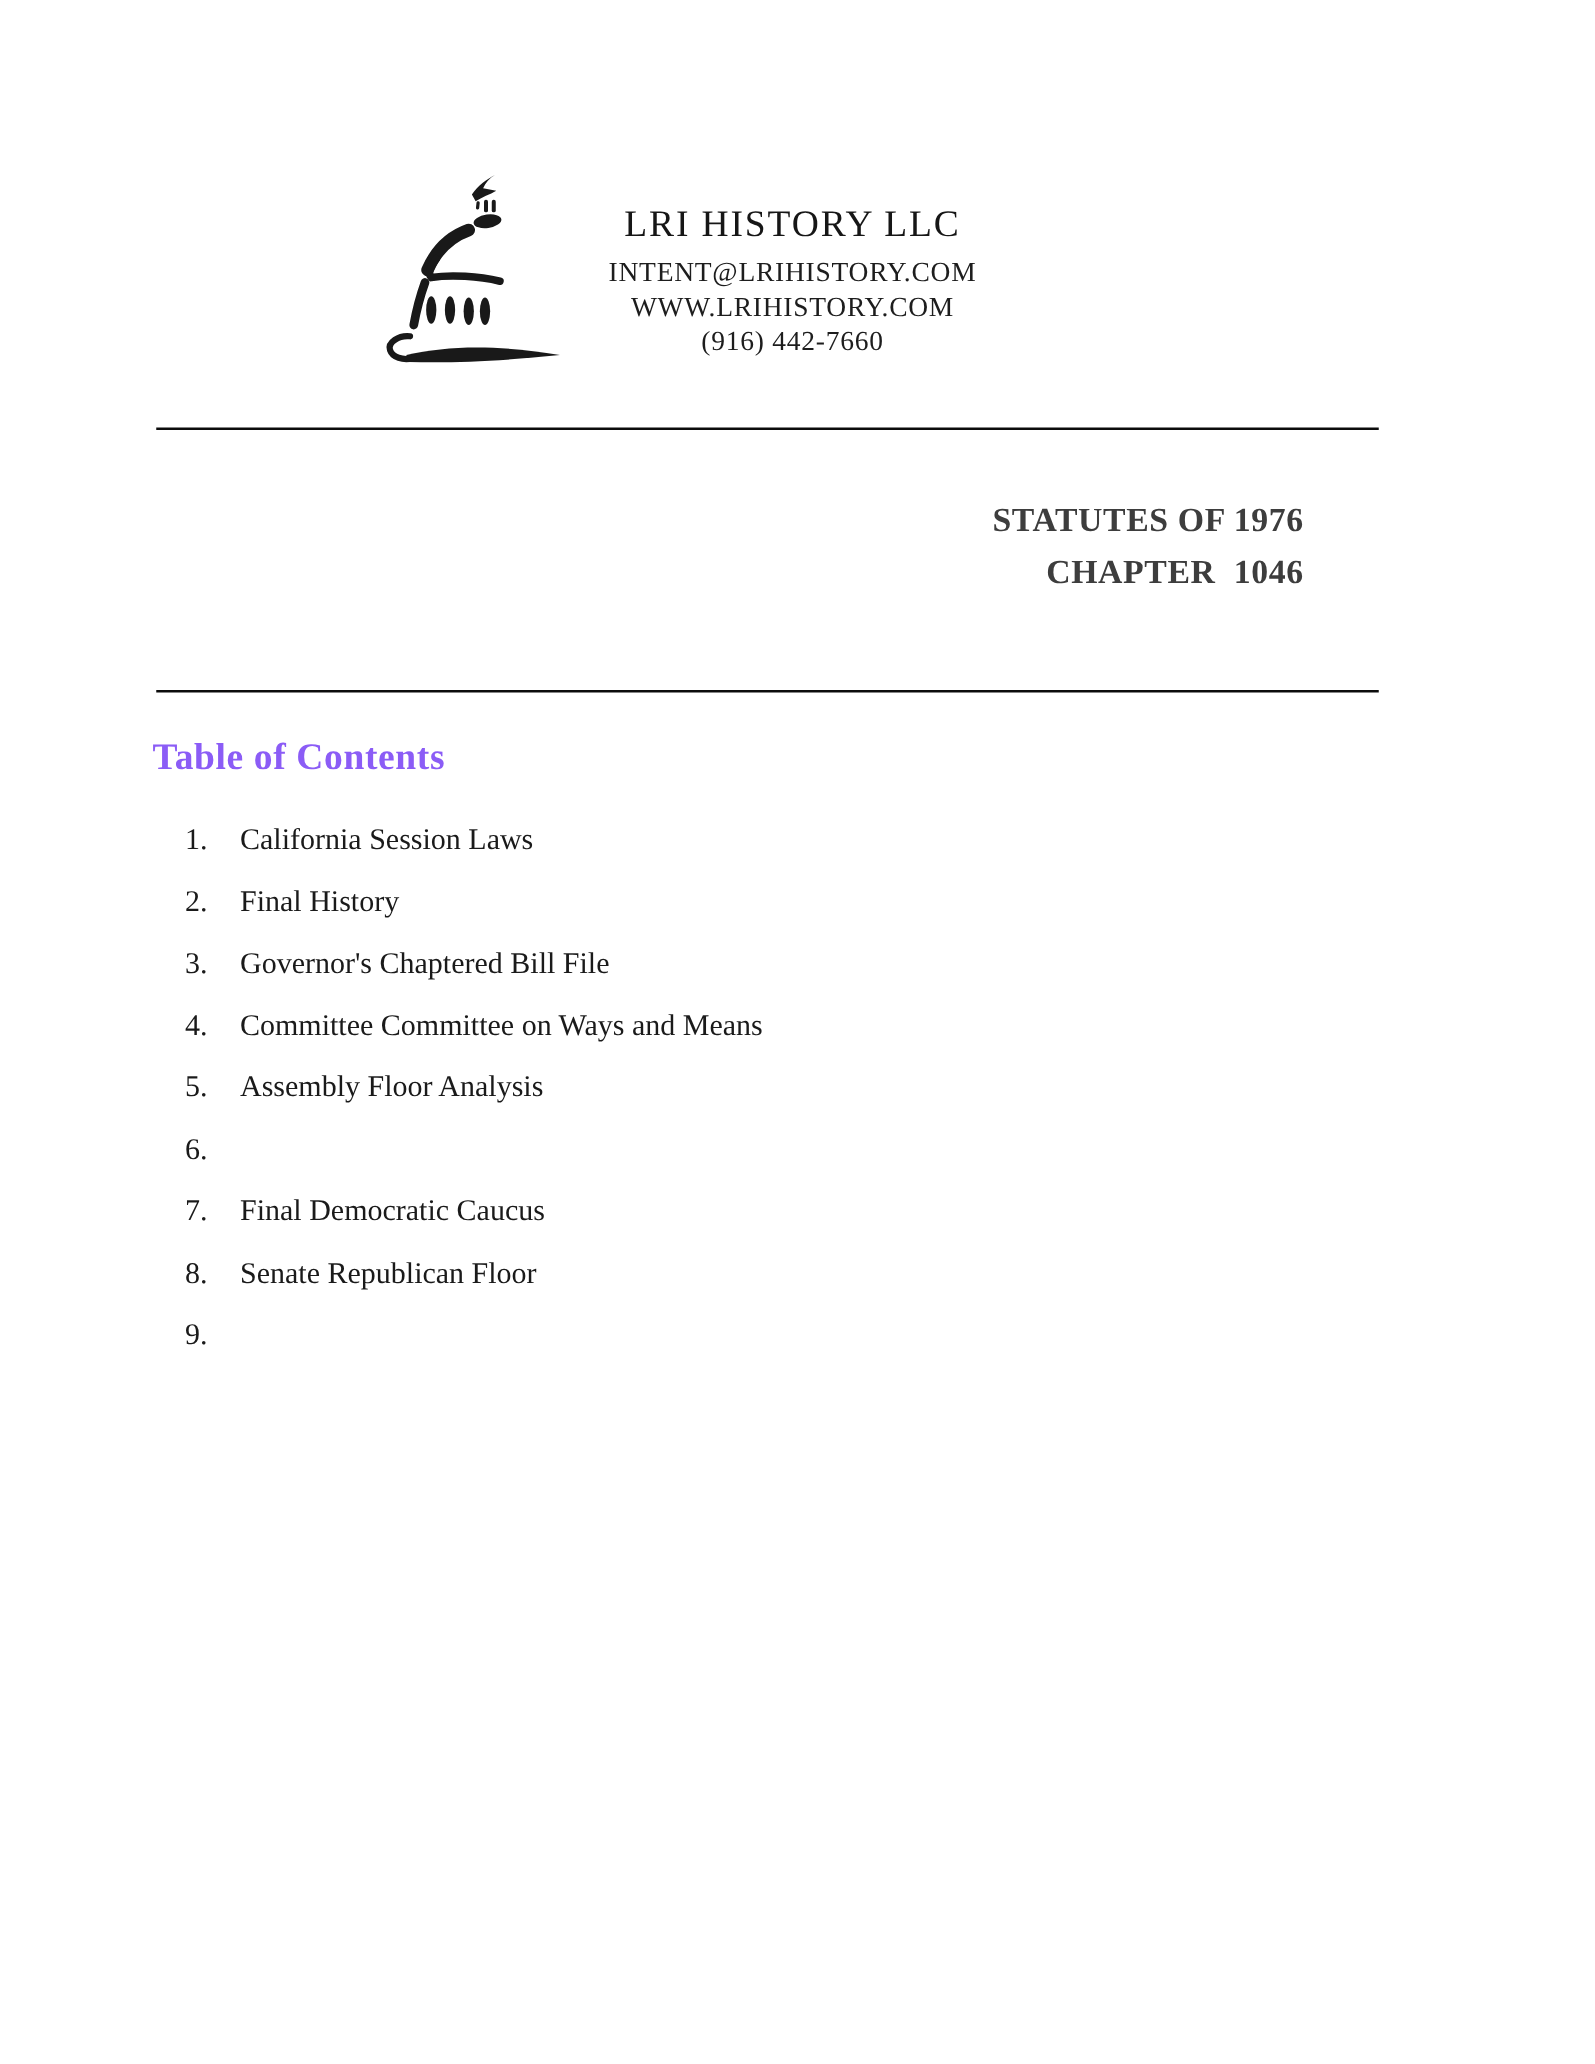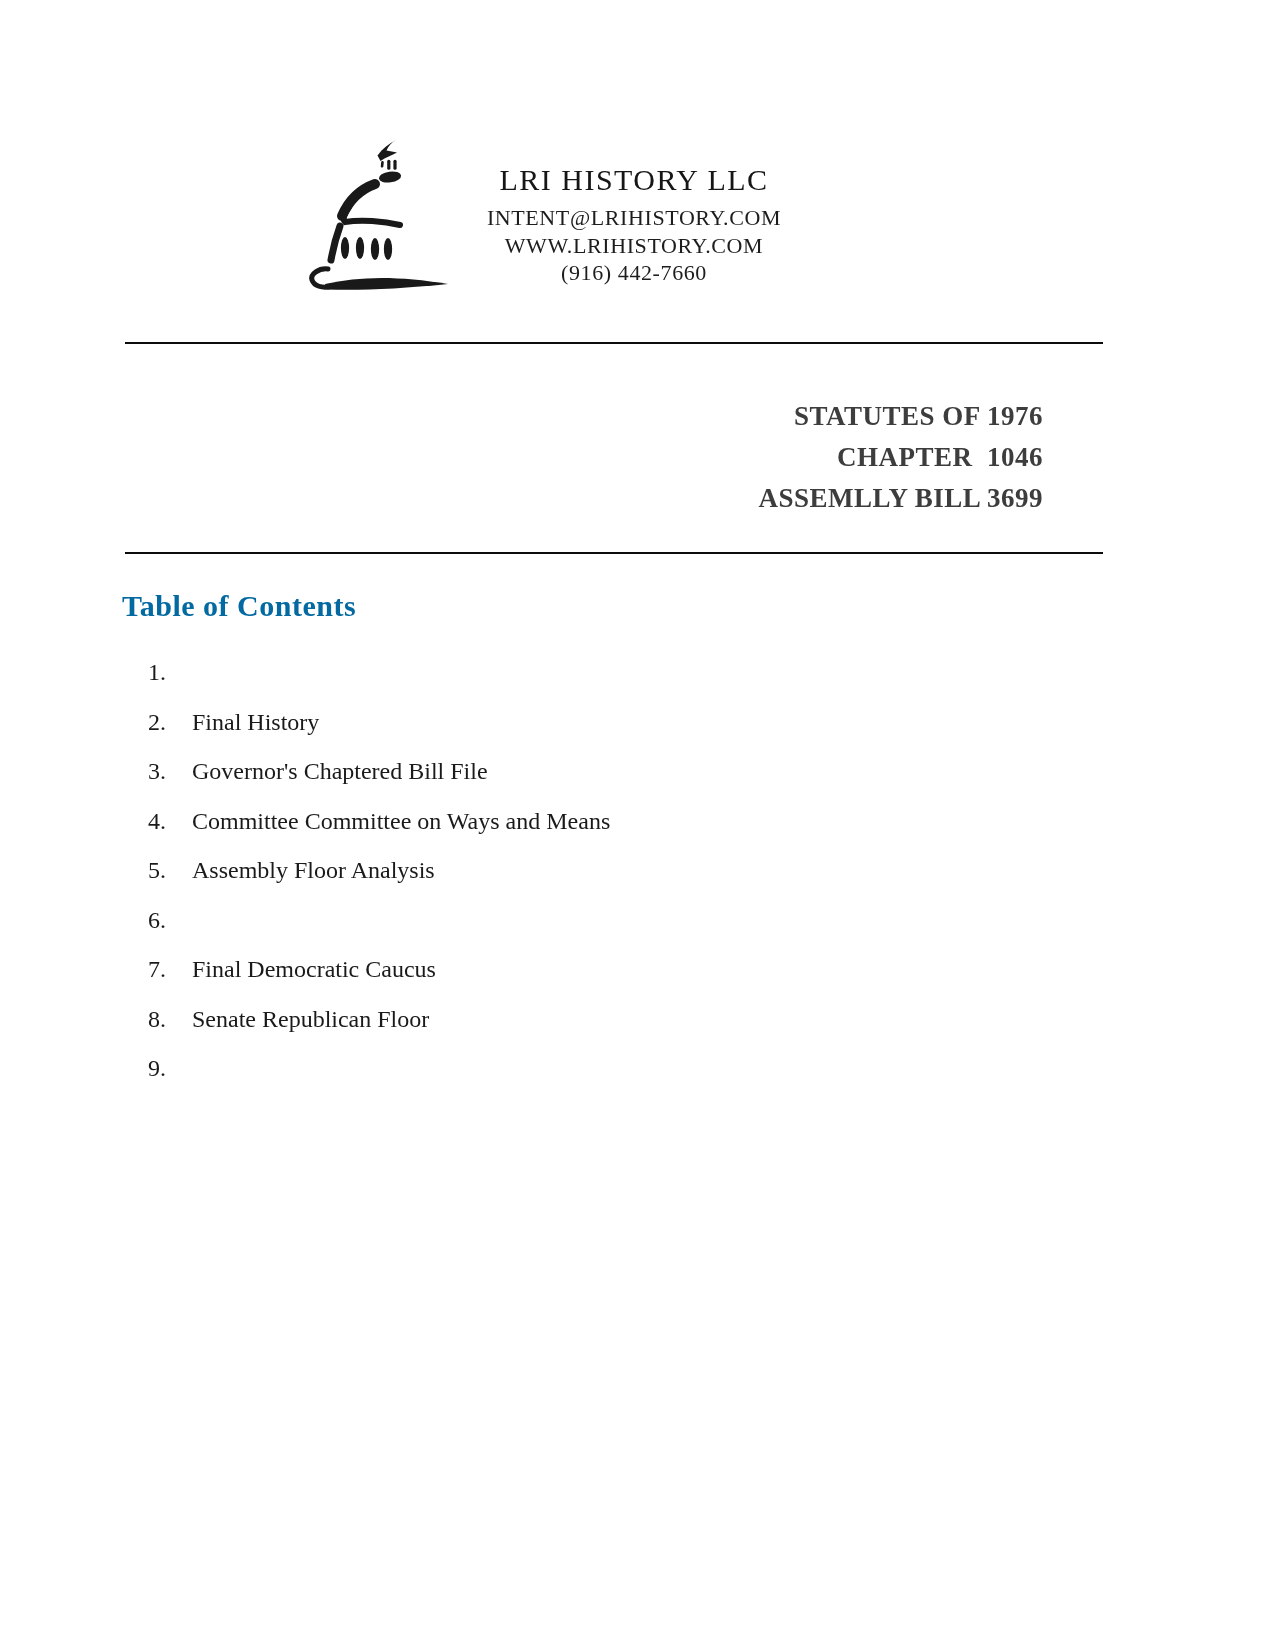--- a/index.html
+++ b/index.html
@@ -79,21 +79,21 @@
   
   .toc-title {
     position: absolute;
     left: 122px;
     top: 588px;
     margin: 0;
     font-size: 30px;
     line-height: 36px;
     font-weight: bold;
     letter-spacing: 0.5px;
-    color: #0369a1;
+    color: #8b5cf6;
   }
   .toc-list {
     position: absolute;
     left: 148px;
     top: 648px;
     margin: 0;
     padding: 0;
     list-style: none;
   }
   .toc-item {
@@ -151,30 +151,30 @@
     <div class="contact-line contact-first">INTENT@LRIHISTORY.COM</div>
     <div class="contact-line">WWW.LRIHISTORY.COM</div>
     <div class="contact-line">(916) 442-7660</div>
   </div>
 
   <div class="rule rule-1"></div>
 
   <div class="reference-block">
     <div class="reference-line">STATUTES OF 1976</div>
     <div class="reference-line">CHAPTER  1046</div>
-    <div class="reference-line">ASSEMLLY BILL 3699</div>
   </div>
 
   <div class="rule rule-2"></div>
 
   <h1 class="toc-title">Table of Contents</h1>
 
   <ol class="toc-list">
     <li class="toc-item">
       <span class="toc-num">1.</span>
+      <span class="toc-label">California Session Laws</span>
     </li>
     <li class="toc-item">
       <span class="toc-num">2.</span>
       <span class="toc-label">Final History</span>
     </li>
     <li class="toc-item">
       <span class="toc-num">3.</span>
       <span class="toc-label">Governor's Chaptered Bill File</span>
     </li>
     <li class="toc-item">

